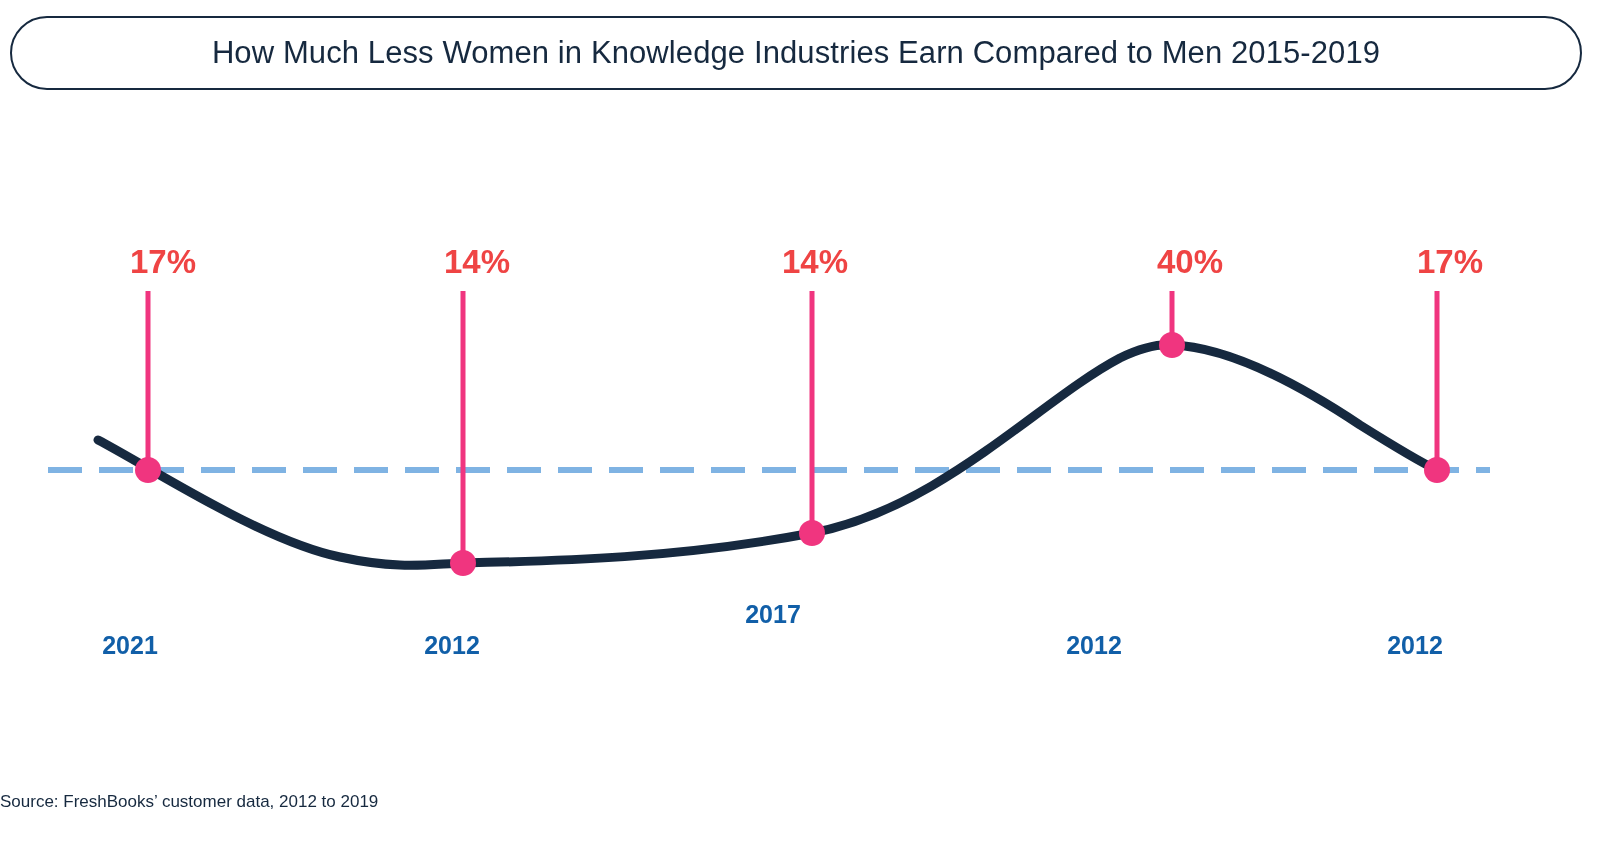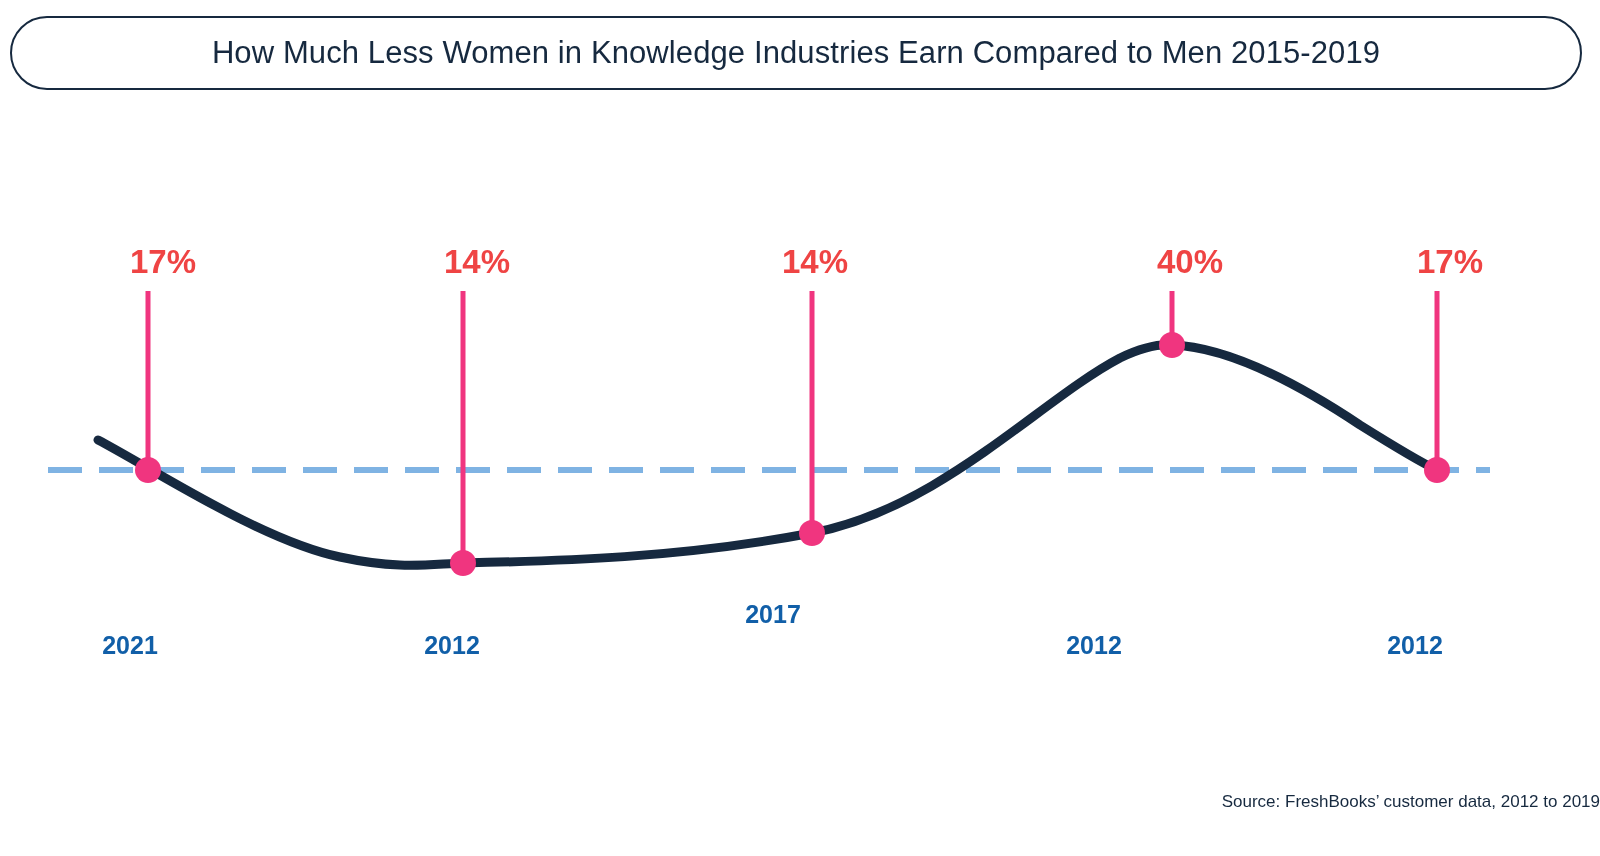--- a/index.html
+++ b/index.html
@@ -78,21 +78,21 @@
     white-space: nowrap;
     text-align: center;
   }
 
   
   #source-note {
     position: absolute;
     left: 0;
     top: 792px;
     width: 1600px;
-    text-align: right;
+    text-align: left;
     font-family: "Liberation Sans", sans-serif;
     font-size: 17px;
     font-weight: 400;
     color: #16293F;
   }
 </style>
 </head>
 <body>
 
 <div id="infographic">

